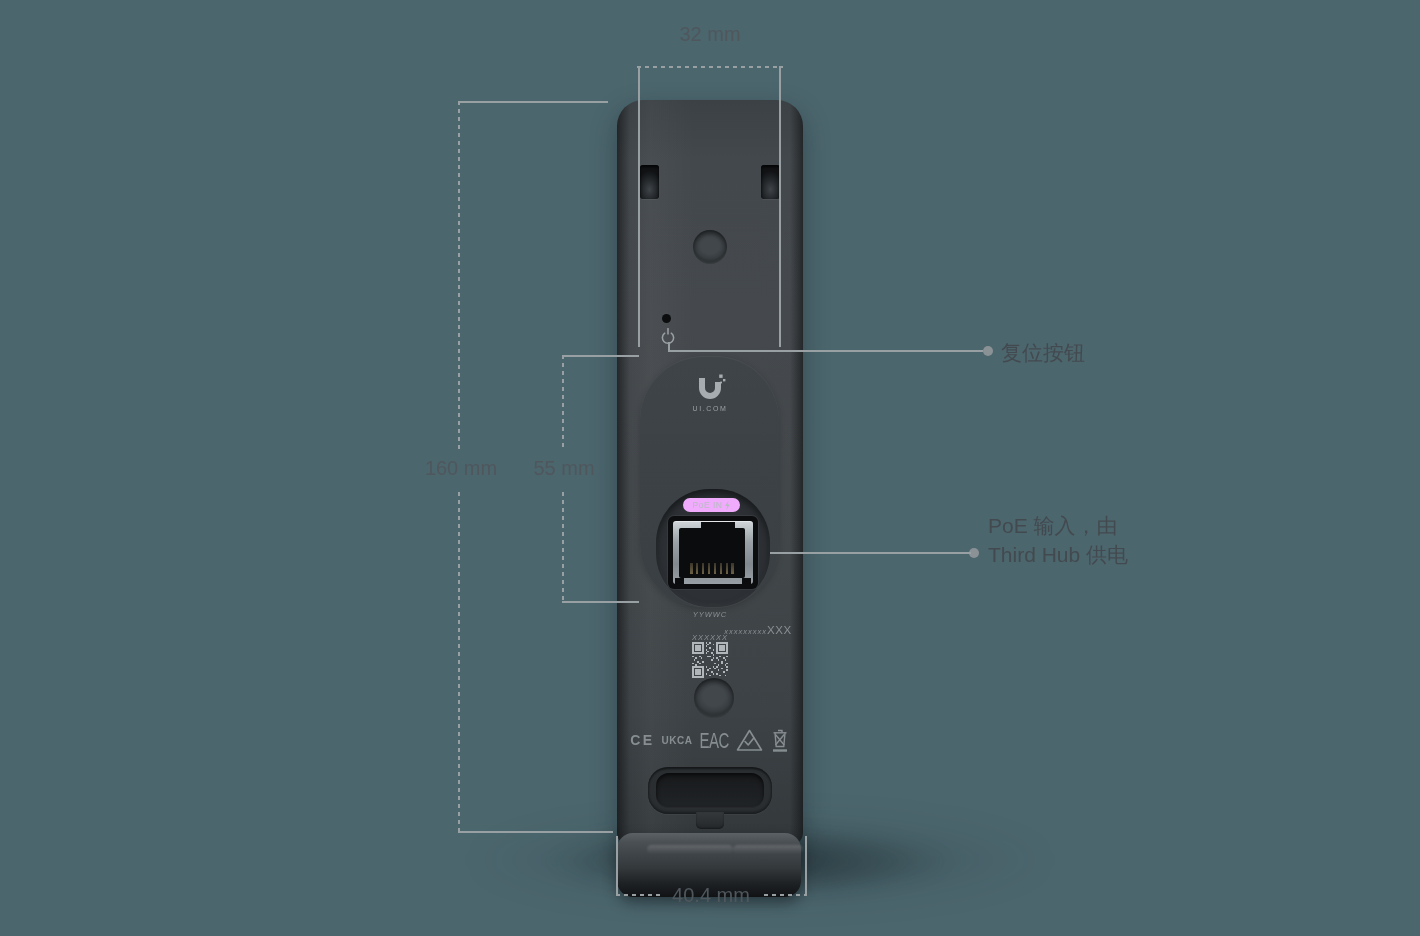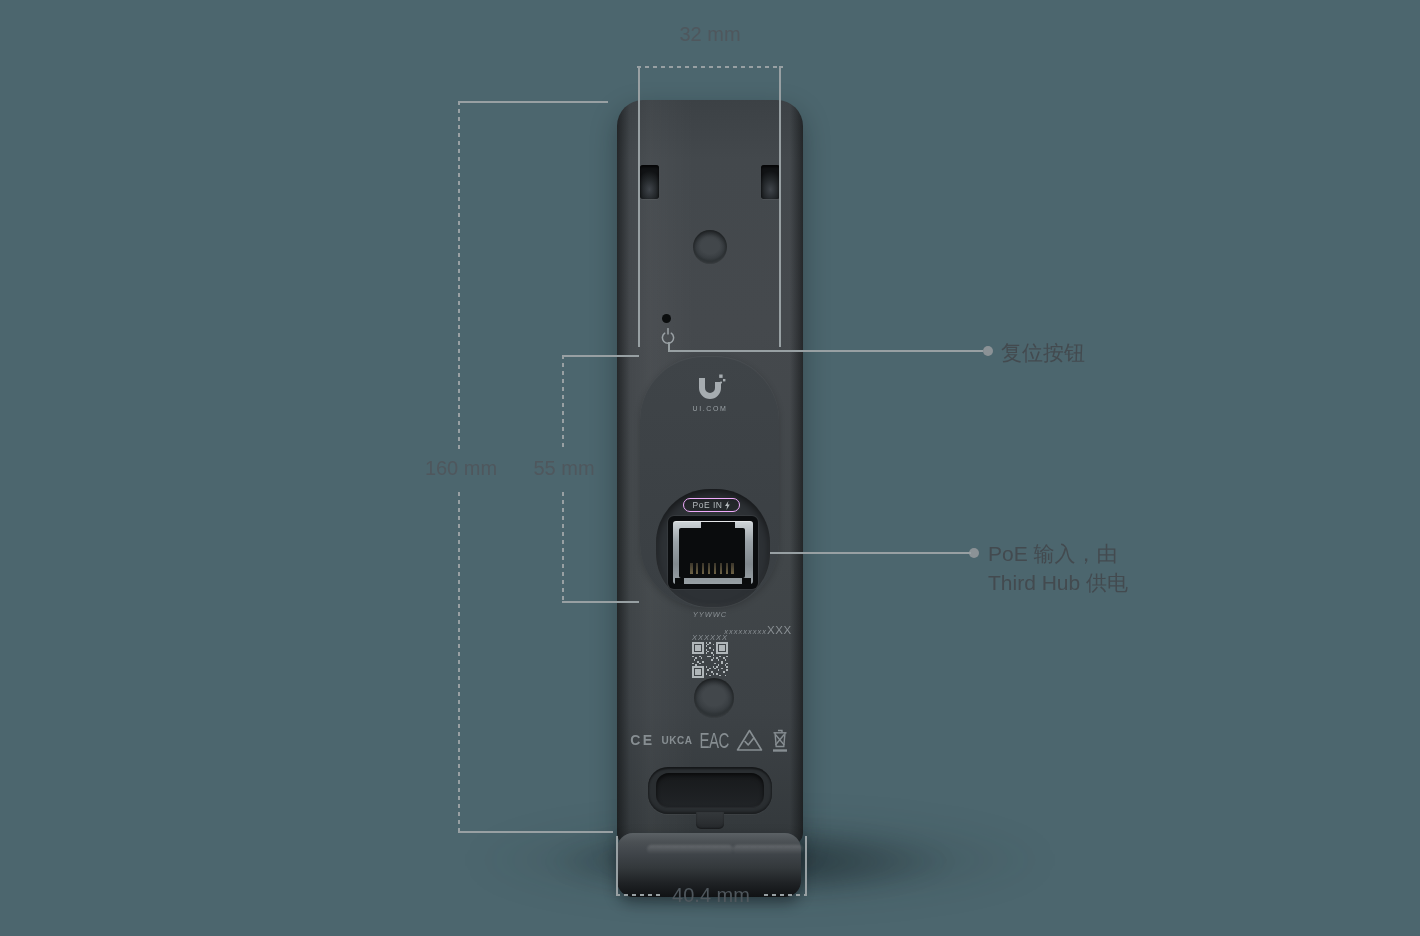--- a/index.html
+++ b/index.html
@@ -43,21 +43,21 @@
   
   .plate{position:absolute;left:640px;top:356px;width:139px;height:251px;border-radius:64px;z-index:3;
     background:linear-gradient(180deg,#3f4448,#3a3f43);
     box-shadow:inset 0 1px 1px rgba(255,255,255,.05),0 2px 6px rgba(0,0,0,.18);}
   .logo{position:absolute;left:696px;top:374px;z-index:4;}
   .brand{position:absolute;left:617px;top:405px;width:186px;text-align:center;font-size:7px;letter-spacing:1.6px;
     color:#9aa1a5;z-index:4;}
   .reg{position:absolute;left:617px;top:419px;width:186px;text-align:center;font-size:8px;line-height:11.4px;
     color:#959ba0;z-index:4;white-space:pre;}
 
-  .poe-pill{position:absolute;left:683px;top:498px;width:57px;height:14px;border:1px solid #f0abfc;border-radius:8px;
+  .poe-pill{position:absolute;left:683px;top:498px;width:57px;height:14px;border:7px solid #f0abfc;border-radius:8px;
     background:rgba(0,0,0,.18);z-index:5;display:flex;align-items:center;justify-content:center;gap:3px;
     color:#b6bcbf;font-size:8.5px;letter-spacing:.5px;box-sizing:border-box;}
 
   .port-recess{position:absolute;left:656px;top:489px;width:114px;height:118px;border-radius:54px;z-index:4;
     background:#2d3135;
     box-shadow:inset 0 4px 9px rgba(0,0,0,.55),inset 0 -2px 4px rgba(255,255,255,.05),0 1px 1px rgba(255,255,255,.04);}
   .rj45{position:absolute;left:668px;top:516px;width:90px;height:73px;border-radius:6px;background:#0b0d0f;z-index:5;
     box-shadow:0 0 0 1px rgba(255,255,255,.05);}
   .rj45-metal{position:absolute;left:5px;top:5px;width:80px;height:63px;border-radius:3px;
     background:linear-gradient(180deg,#ced4d7 0%,#9aa2a7 32%,#81898e 68%,#99a1a6 100%);
@@ -231,18 +231,18 @@
   <div class="dash-h" style="left:764px;top:894px;width:43px;z-index:5;"></div>
   <div class="dim-text" style="left:655px;top:884px;width:112px;">40.4 mm</div>
 
   <div class="line-v" style="left:668px;top:342px;height:10px;z-index:5;"></div>
   <div class="line-h" style="left:668px;top:350px;width:315px;z-index:5;"></div>
   <div class="dot" style="left:983px;top:346px;"></div>
   <div class="cn-text" style="left:1001px;top:338px;text-align:right;">复位按钮</div>
 
   <div class="line-h" style="left:770px;top:552px;width:201px;z-index:5;"></div>
   <div class="dot" style="left:969px;top:548px;"></div>
-  <div class="cn-text" style="left:988px;top:539px;">
+  <div class="cn-text" style="left:988px;top:511px;">
     <div>PoE 输入，由</div>
     <div>Third Hub 供电</div>
   </div>
 
 </div>
 
 </body></html>

